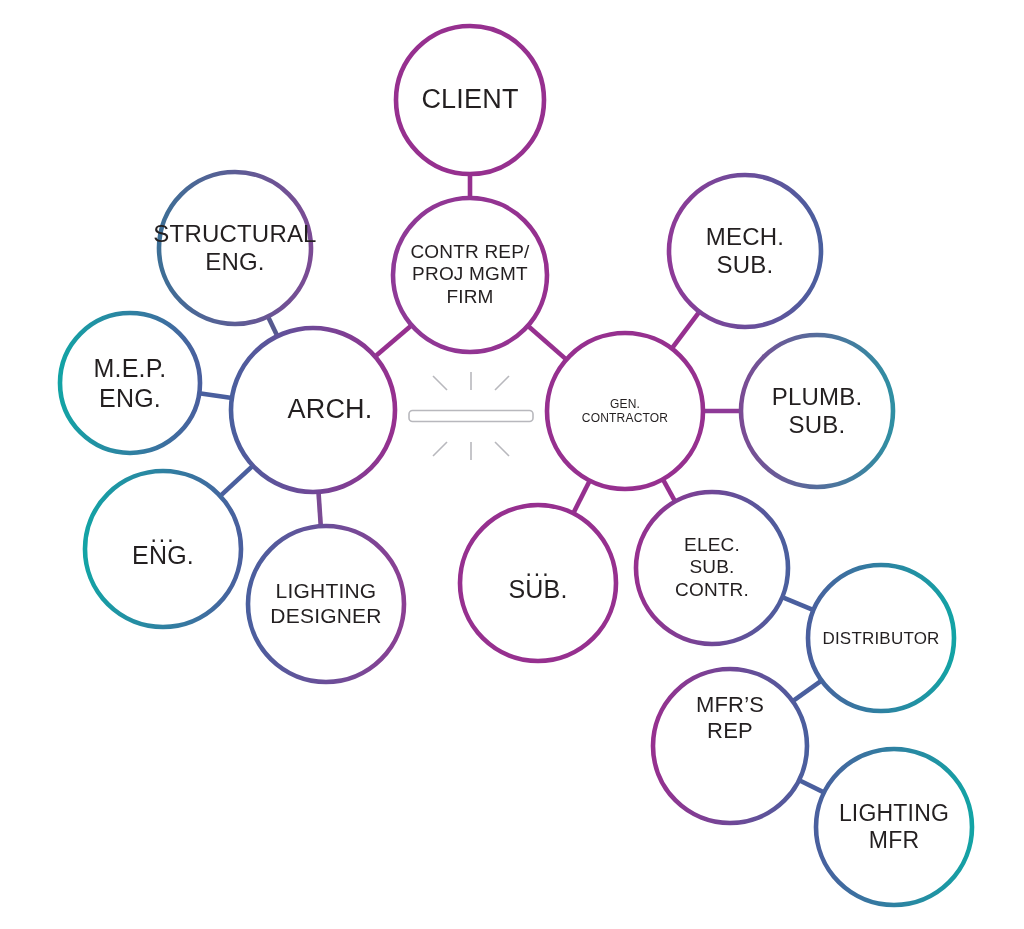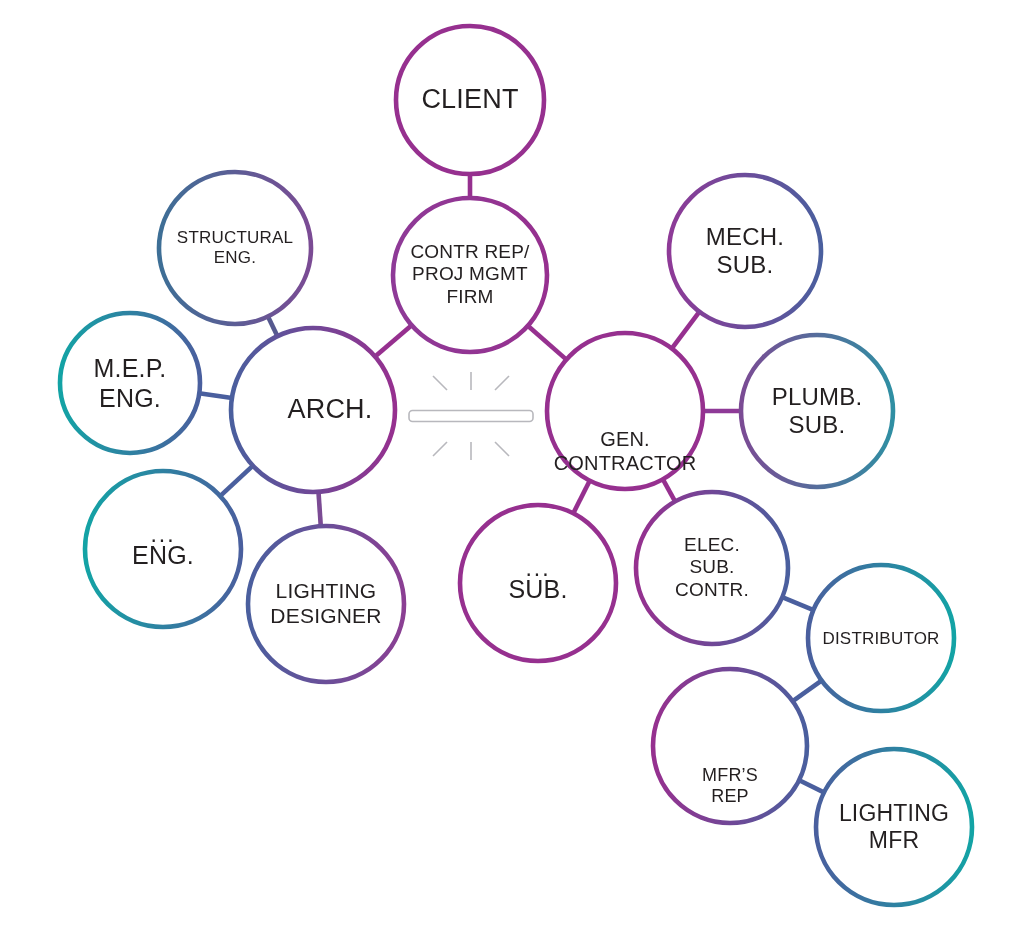--- a/index.html
+++ b/index.html
@@ -165,40 +165,40 @@
 
   <div id="labels-layer">
       <div class="node-label" style="left: 470px; top: 100px; font-size: 27px;">
         <span>CLIENT</span>
       </div>
       <div class="node-label" style="left: 470px; top: 275px; font-size: 19px;">
         <span>CONTR REP/</span>
         <span>PROJ MGMT</span>
         <span>FIRM</span>
       </div>
-      <div class="node-label" style="left: 235px; top: 248px; font-size: 17px; text-align: right;">
+      <div class="node-label" style="left: 235px; top: 248px; font-size: 24px; text-align: right;">
         <span>STRUCTURAL</span>
         <span>ENG.</span>
       </div>
       <div class="node-label" style="left: 130px; top: 383px; font-size: 25px;">
         <span>M.E.P.</span>
         <span>ENG.</span>
       </div>
       <div class="node-label" style="left: 313px; top: 410px; font-size: 27px; margin-left: 17px;">
         <span>ARCH.</span>
       </div>
       <div class="node-label" style="left: 163px; top: 549px; font-size: 25px;">
         <span class="ell">...</span>
         <span>ENG.</span>
       </div>
       <div class="node-label" style="left: 326px; top: 604px; font-size: 21px;">
         <span>LIGHTING</span>
         <span>DESIGNER</span>
       </div>
-      <div class="node-label" style="left: 625px; top: 411px; font-size: 20px; margin-top: 41px;">
+      <div class="node-label" style="left: 625px; top: 411px; font-size: 12px;">
         <span>GEN.</span>
         <span>CONTRACTOR</span>
       </div>
       <div class="node-label" style="left: 745px; top: 251px; font-size: 24px;">
         <span>MECH.</span>
         <span>SUB.</span>
       </div>
       <div class="node-label" style="left: 817px; top: 411px; font-size: 24px;">
         <span>PLUMB.</span>
         <span>SUB.</span>
@@ -208,21 +208,21 @@
         <span>SUB.</span>
       </div>
       <div class="node-label" style="left: 712px; top: 568px; font-size: 19px;">
         <span>ELEC.</span>
         <span>SUB.</span>
         <span>CONTR.</span>
       </div>
       <div class="node-label" style="left: 881px; top: 639px; font-size: 17px;">
         <span>DISTRIBUTOR</span>
       </div>
-      <div class="node-label" style="left: 730px; top: 786px; font-size: 18px;">
+      <div class="node-label" style="left: 730px; top: 718px; font-size: 22px;">
         <span>MFR’S</span>
         <span>REP</span>
       </div>
       <div class="node-label" style="left: 894px; top: 827px; font-size: 23px;">
         <span>LIGHTING</span>
         <span>MFR</span>
       </div>
     </div>
 </div>
 

